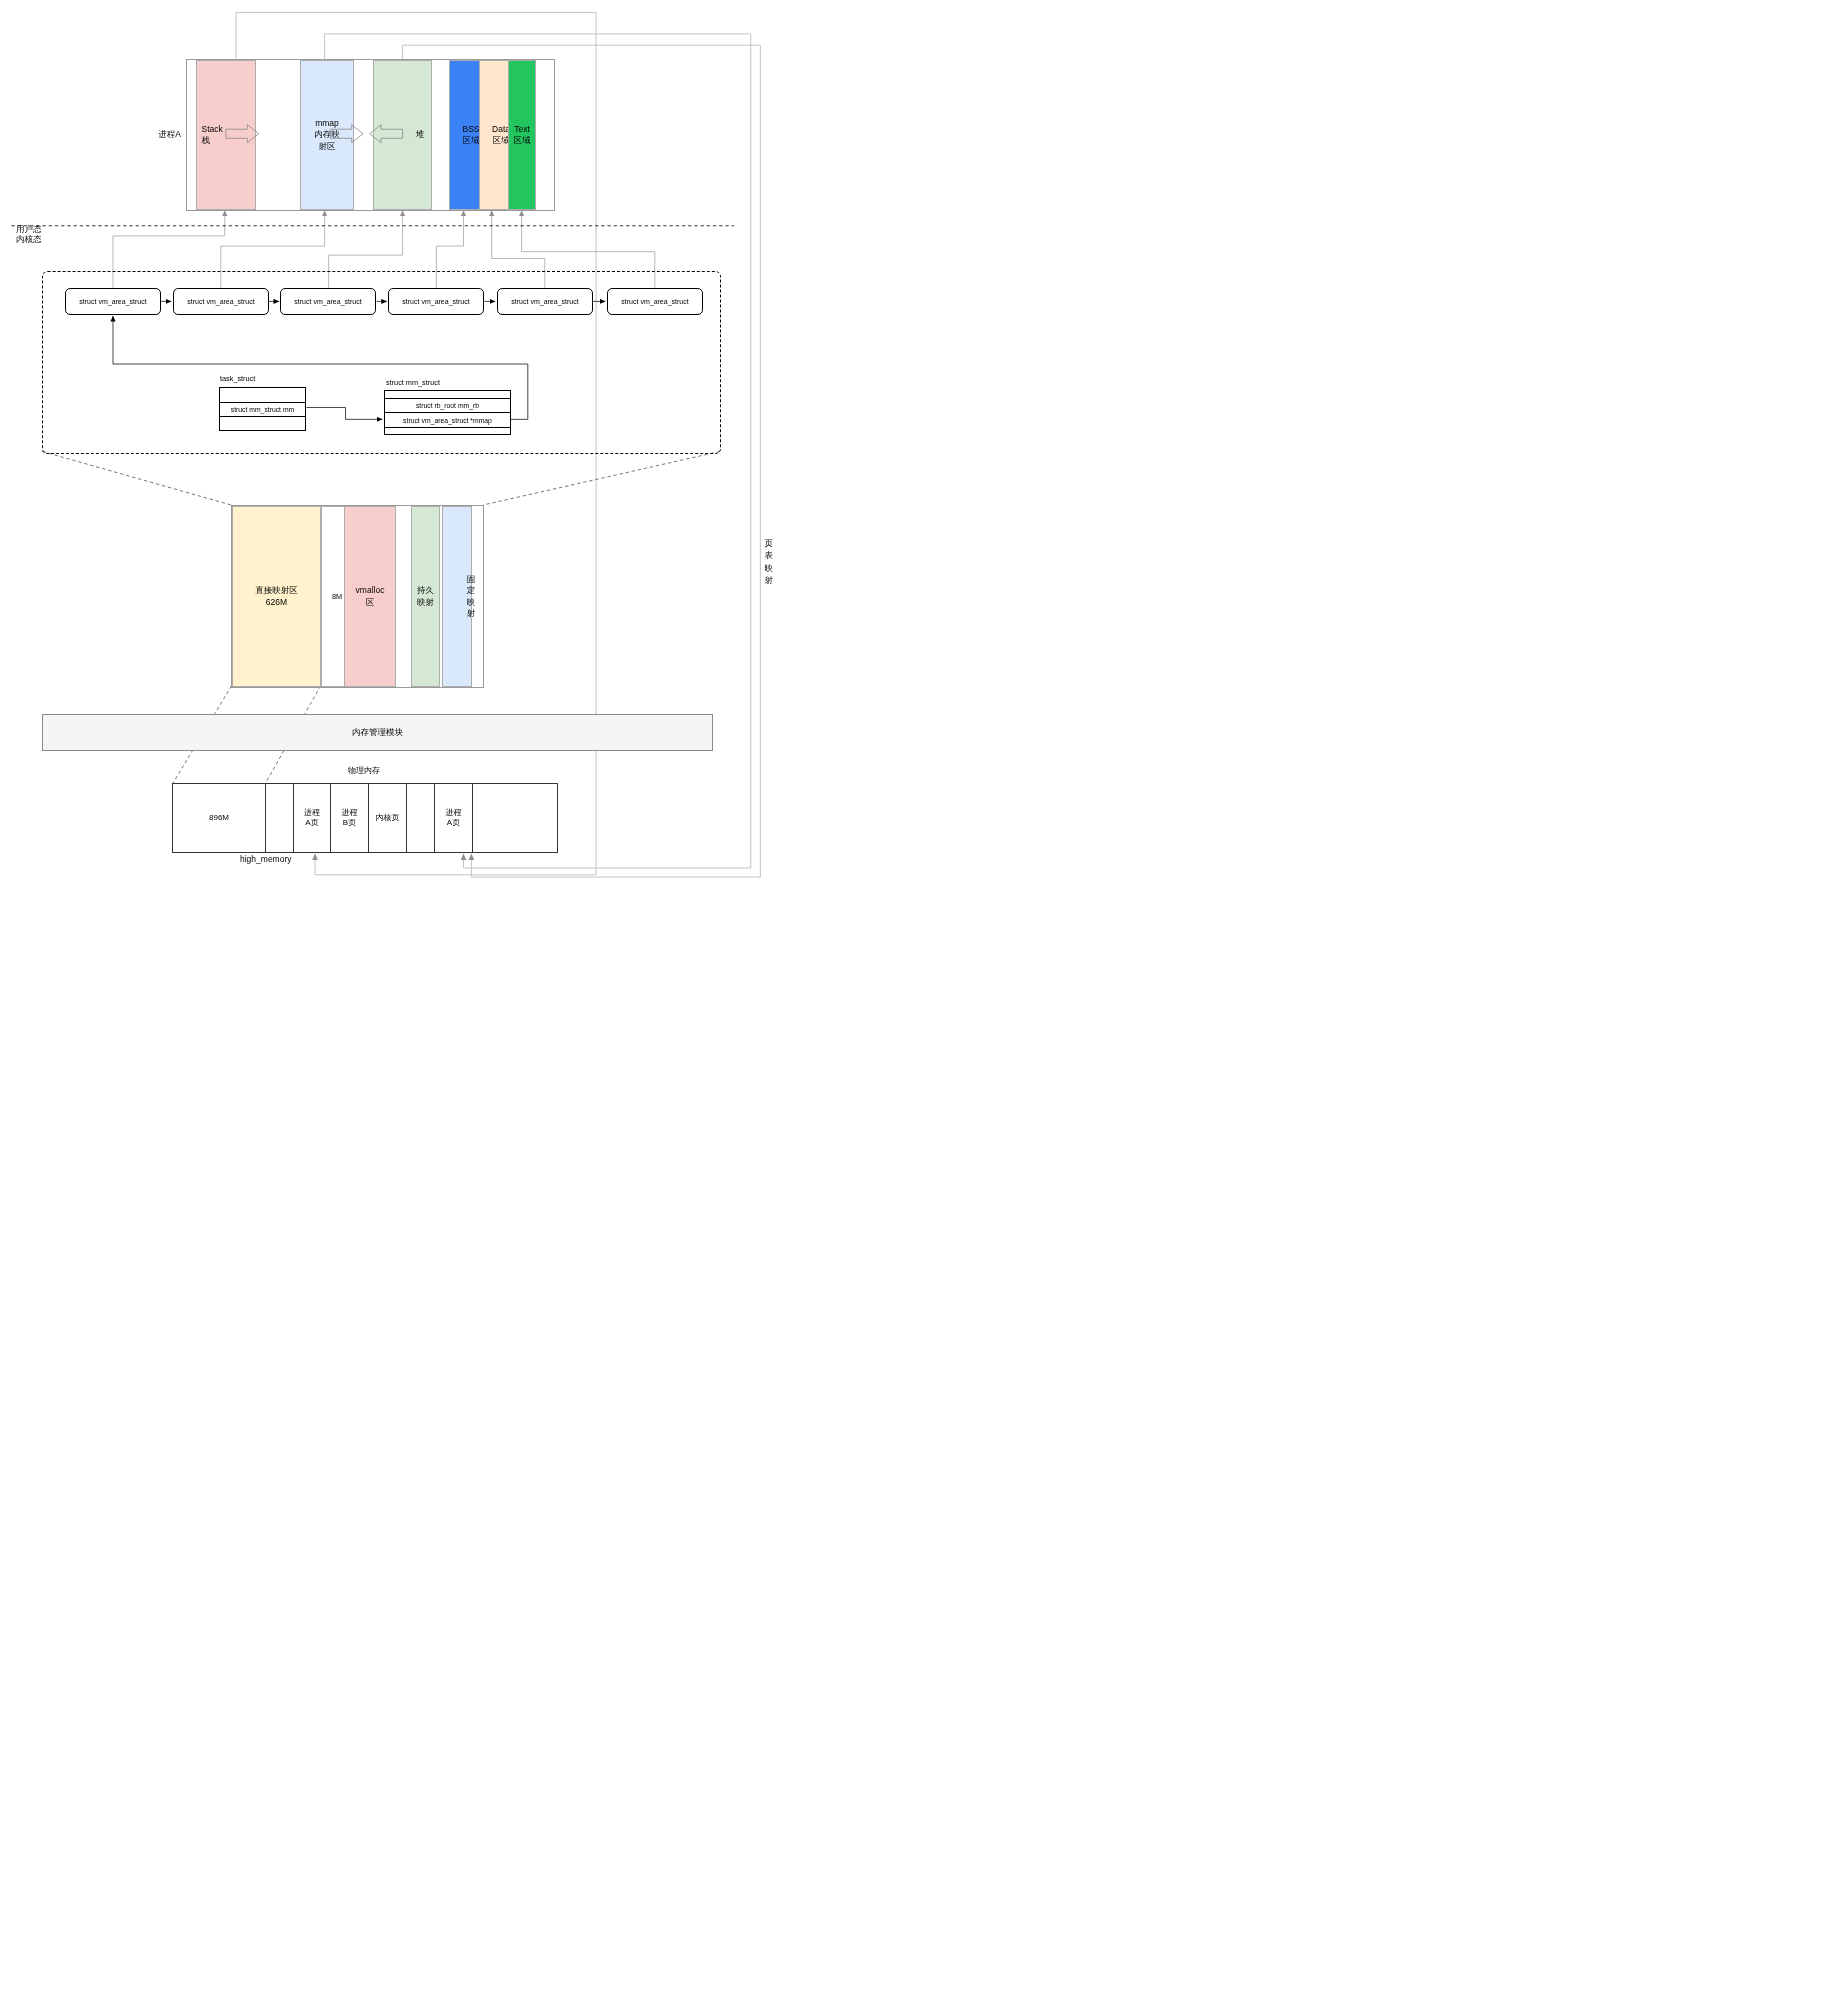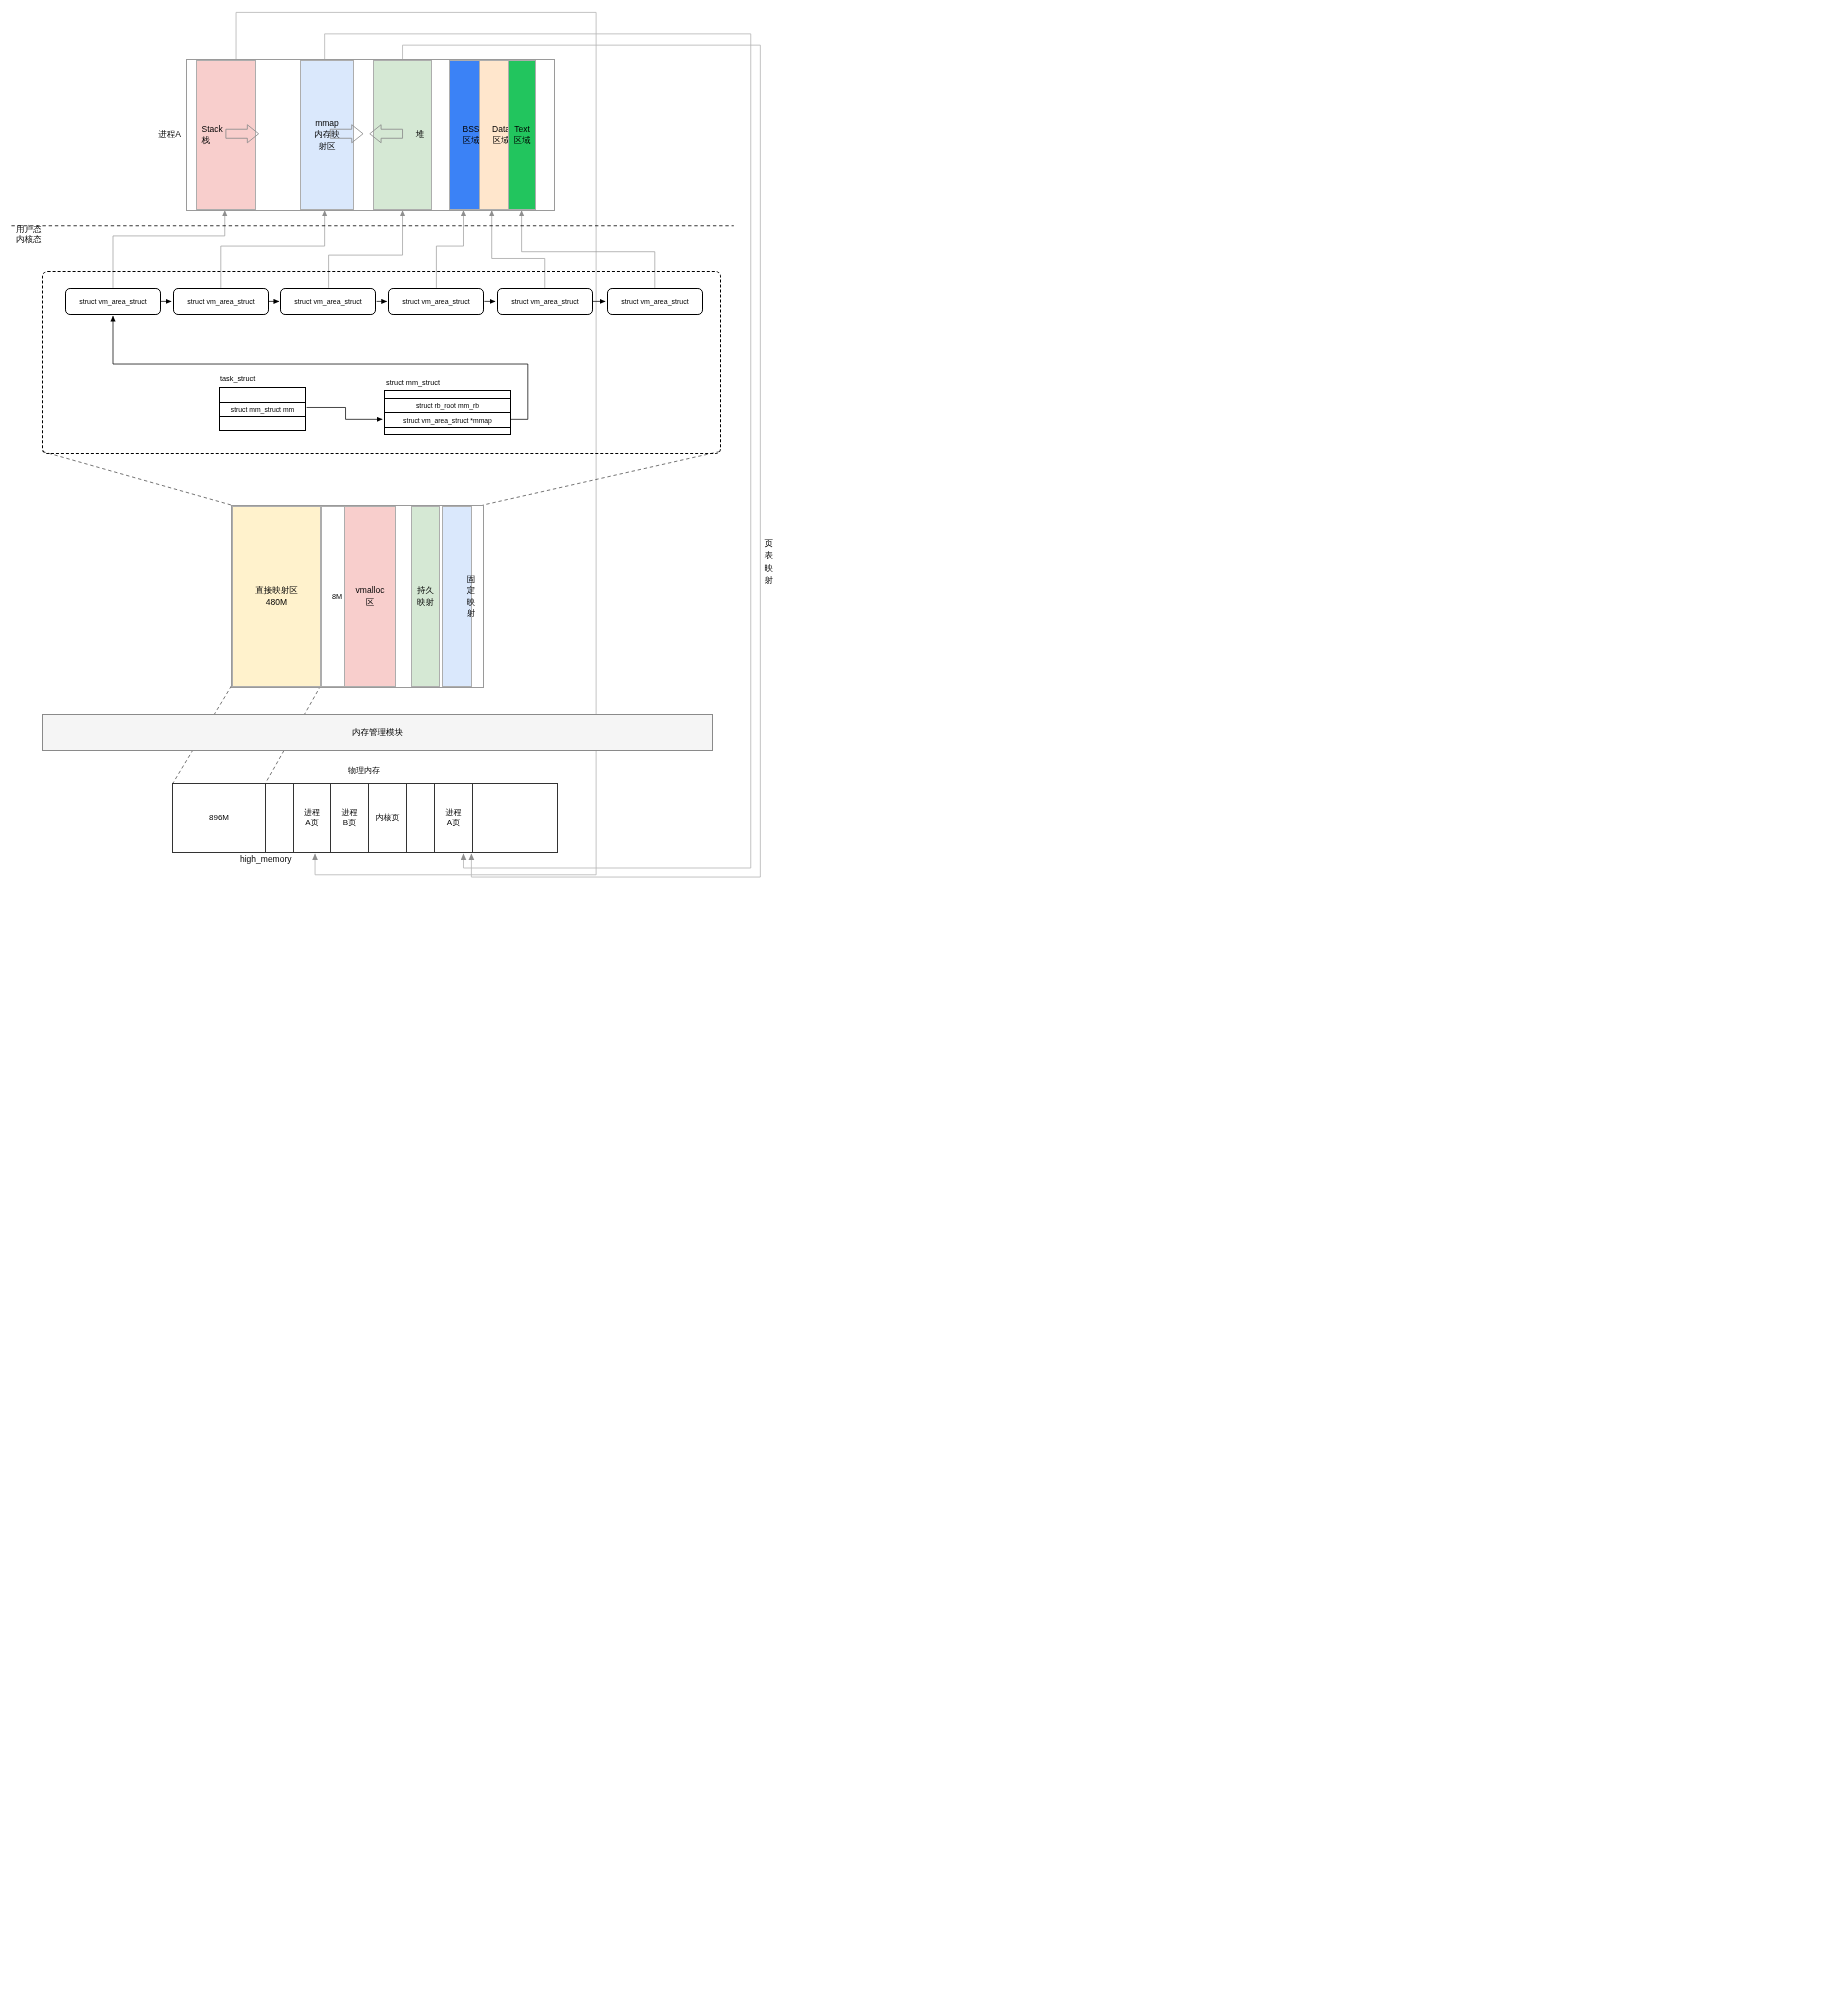--- a/index.html
+++ b/index.html
@@ -181,21 +181,21 @@
   <div class="struct-box mm-box">
     <div class="row r-thin"></div>
     <div class="row r-std">struct rb_root mm_rb</div>
     <div class="row r-std">struct vm_area_struct *mmap</div>
     <div class="row r-thin"></div>
   </div>
 
   <div class="kspace">
     <div class="strip k-direct">
       <span>直接映射区
-480M</span>
+626M</span>
     </div>
     <div class="strip k-8m">
       <span>8M</span>
     </div>
     <div class="strip k-vmalloc">
       <span>vmalloc
 区</span>
     </div>
     <div class="strip k-persist">
       <span>持久

